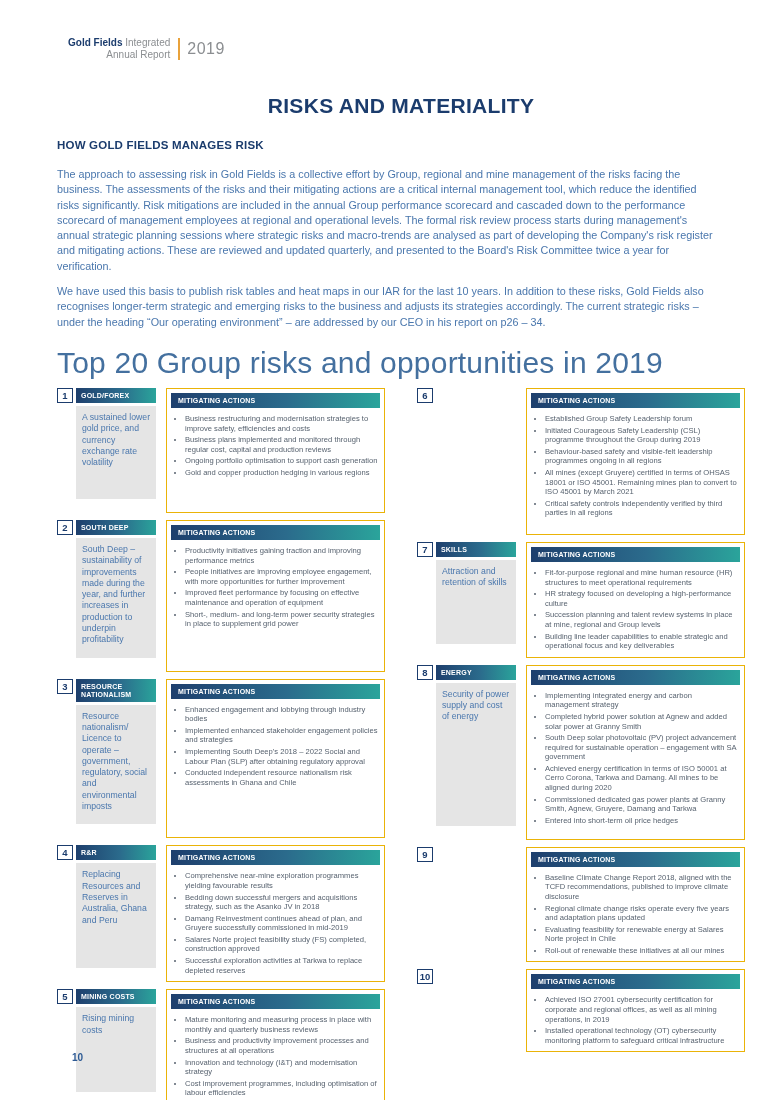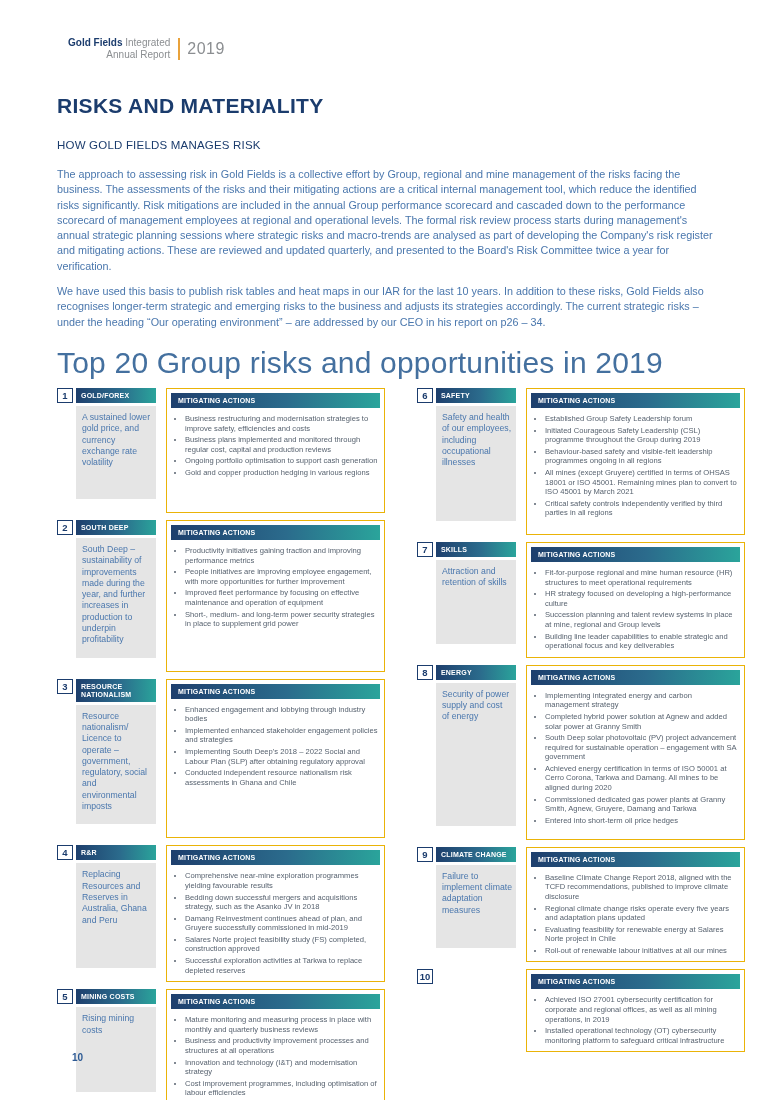--- a/index.html
+++ b/index.html
@@ -9,22 +9,22 @@
     font-family:"Liberation Sans", sans-serif; overflow:hidden;
     padding:36px 33px 0 57px;
   }
   
   .brand { display:flex; align-items:center; margin-left:11px; height:26px; }
   .brand-text { text-align:right; font-size:10px; line-height:12px; color:#8b8e91; }
   .brand-text .bold-navy { color:#1b3c6d; font-weight:bold; }
   .brand-divider { width:2px; height:22px; background:#e9a23b; margin:0 7px 0 8px; }
   .brand-year { font-size:16px; color:#8b8e91; letter-spacing:0.5px; }
   
-  .h1 { margin-top:32px; font-size:21px; font-weight:bold; color:#1b3c6d; letter-spacing:0.3px; }
-  .h2 { margin-top:21px; font-size:11.5px; font-weight:normal; color:#1b3c6d; letter-spacing:0.2px; }
+  .h1 { margin-top:32px; font-size:21px; font-weight:bold; color:#1b3c6d; letter-spacing:0.3px;text-align:center; }
+  .h2 { margin-top:21px; font-size:11.5px; font-weight:bold; color:#1b3c6d; letter-spacing:0.2px; }
   .para { margin-top:16px; width:662px; font-size:10.8px; line-height:15.3px; color:#4a77ad; }
   .para + .para { margin-top:10px; }
   .top20 { margin-top:16px; font-size:30px; font-weight:normal; color:#44709f; letter-spacing:0.2px; }
   
   .columns { display:flex; gap:32px; margin-top:8px; }
   .col { width:328px; }
   .risk-row { display:flex; margin-bottom:7px; }
   .risk-left { width:99px; display:flex; align-items:stretch; flex-shrink:0; }
   .risk-num {
     width:16px; height:15px; border:1px solid #1b3c6d; background:#ffffff;
@@ -174,24 +174,20 @@
         </div>
       </div>
 
     </div>
 
     <div class="col">
 
       <div class="risk-row" style="min-height:147px">
         <div class="risk-left">
           <div class="risk-num">6</div>
-          <div class="risk-stack">
-            <div class="risk-cat">SAFETY</div>
-            <div class="risk-desc">Safety and health of our employees, including occupational illnesses</div>
-          </div>
         </div>
         <div class="risk-box">
           <div class="risk-box-head">MITIGATING ACTIONS</div>
           <ul class="risk-actions">
             <li>Established Group Safety Leadership forum</li>
             <li>Initiated Courageous Safety Leadership (CSL) programme throughout the Group during 2019</li>
             <li>Behaviour-based safety and visible-felt leadership programmes ongoing in all regions</li>
             <li>All mines (except Gruyere) certified in terms of OHSAS 18001 or ISO 45001. Remaining mines plan to convert to ISO 45001 by March 2021</li>
             <li>Critical safety controls independently verified by third parties in all regions</li>
           </ul>
@@ -234,32 +230,28 @@
             <li>Achieved energy certification in terms of ISO 50001 at Cerro Corona, Tarkwa and Damang. All mines to be aligned during 2020</li>
             <li>Commissioned dedicated gas power plants at Granny Smith, Agnew, Gruyere, Damang and Tarkwa</li>
             <li>Entered into short-term oil price hedges</li>
           </ul>
         </div>
       </div>
 
       <div class="risk-row" style="min-height:112px">
         <div class="risk-left">
           <div class="risk-num">9</div>
-          <div class="risk-stack">
-            <div class="risk-cat">CLIMATE CHANGE</div>
-            <div class="risk-desc">Failure to implement climate adaptation measures</div>
-          </div>
         </div>
         <div class="risk-box">
           <div class="risk-box-head">MITIGATING ACTIONS</div>
           <ul class="risk-actions">
             <li>Baseline Climate Change Report 2018, aligned with the TCFD recommendations, published to improve climate disclosure</li>
             <li>Regional climate change risks operate every five years and adaptation plans updated</li>
             <li>Evaluating feasibility for renewable energy at Salares Norte project in Chile</li>
-            <li>Roll-out of renewable labour initiatives at all our mines</li>
+            <li>Roll-out of renewable these initiatives at all our mines</li>
           </ul>
         </div>
       </div>
 
       <div class="risk-row" style="min-height:77px">
         <div class="risk-left">
           <div class="risk-num">10</div>
         </div>
         <div class="risk-box">
           <div class="risk-box-head">MITIGATING ACTIONS</div>

